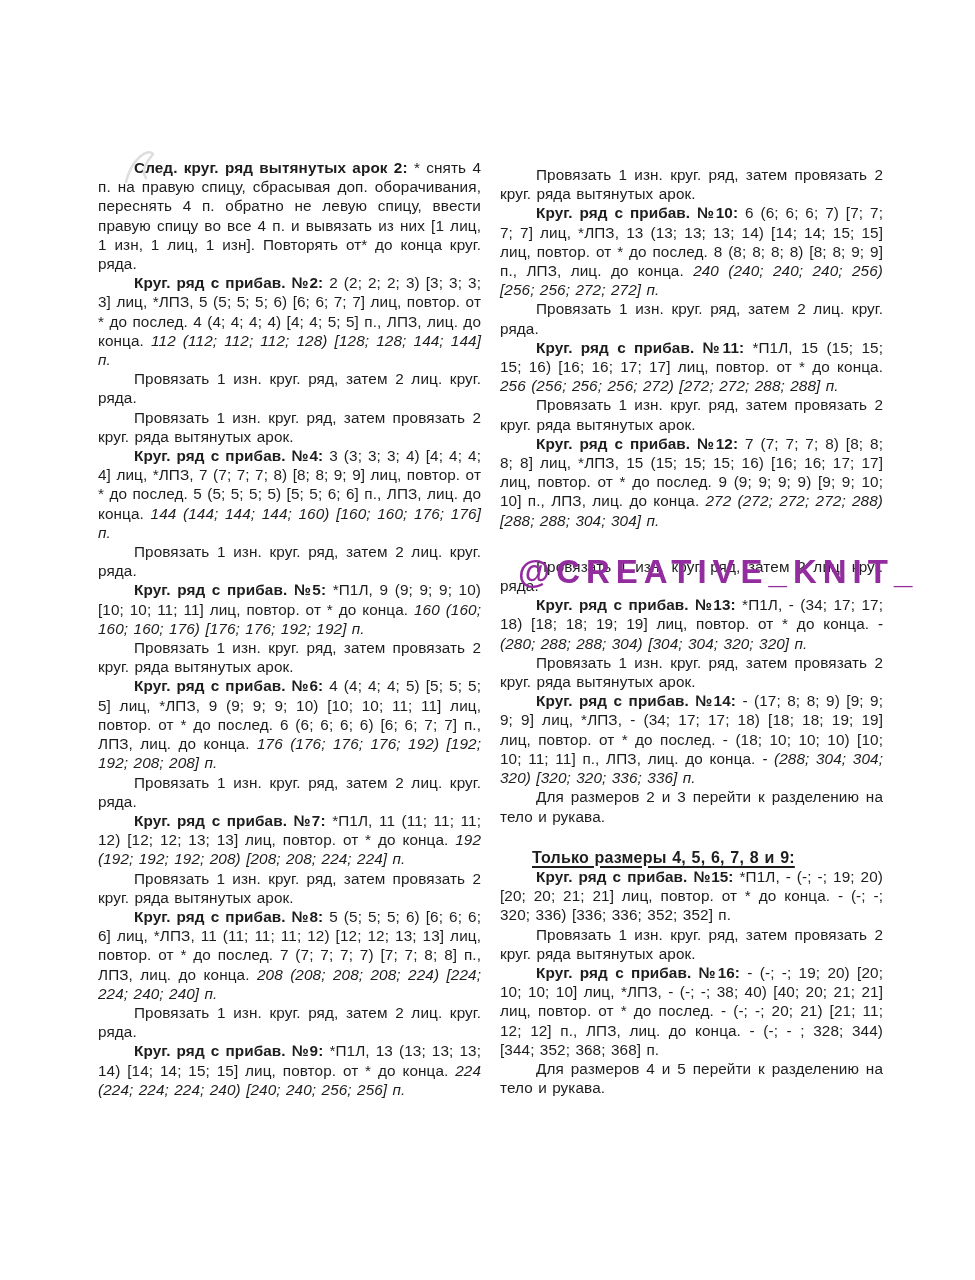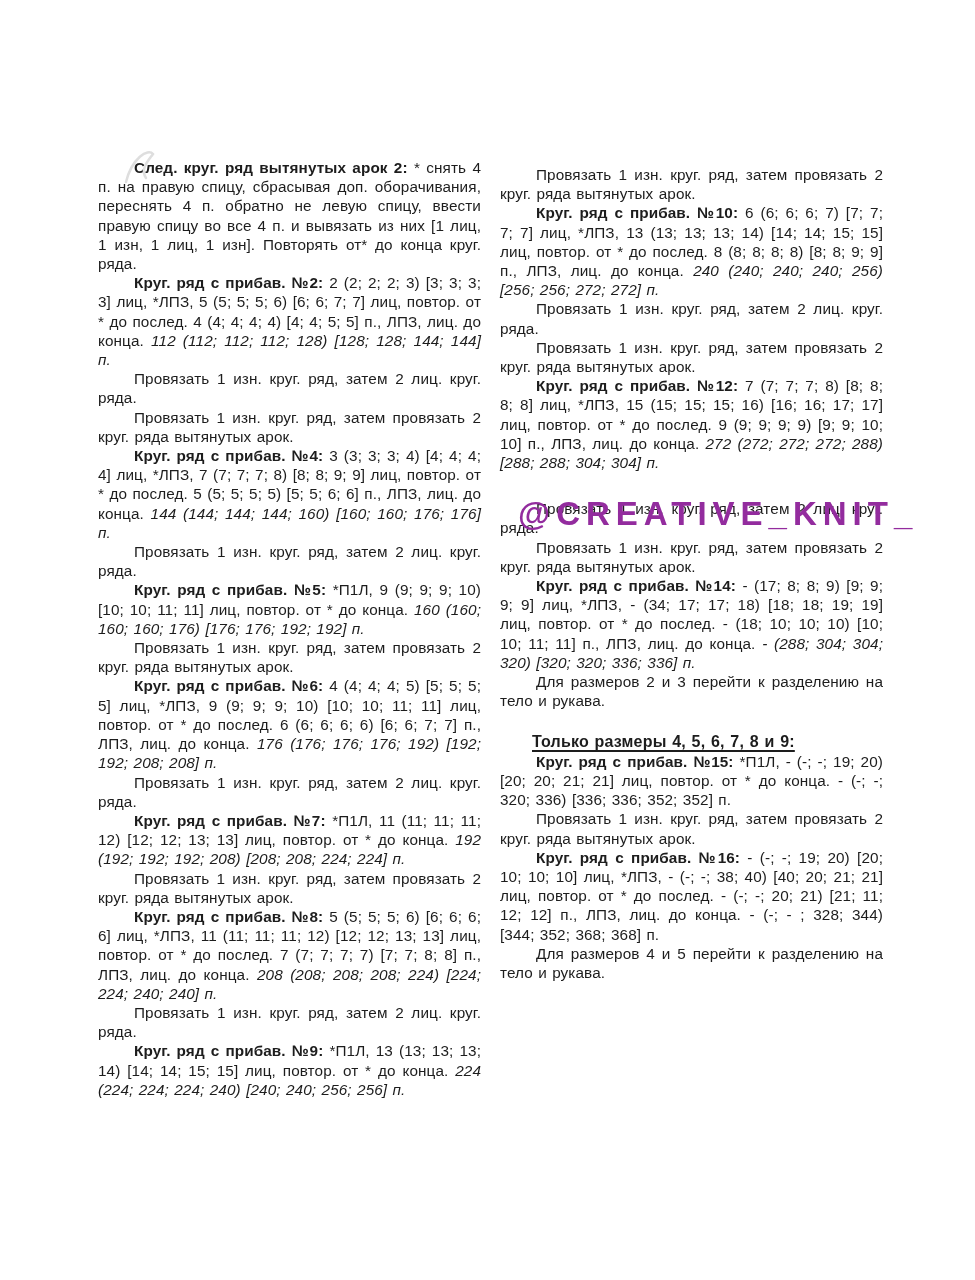--- a/index.html
+++ b/index.html
@@ -61,25 +61,27 @@
       <p class="para"><span class="run-b">Круг. ряд с прибав. №7: </span><span class="run-r">*П1Л, 11 (11; 11; 11; 12) [12; 12; 13; 13] лиц, повтор. от * до конца. </span><span class="run-i">192 (192; 192; 192; 208) [208; 208; 224; 224] п.</span></p>
       <p class="para"><span class="run-r">Провязать 1 изн. круг. ряд, затем провязать 2 круг. ряда вытянутых арок.</span></p>
       <p class="para"><span class="run-b">Круг. ряд с прибав. №8: </span><span class="run-r">5 (5; 5; 5; 6) [6; 6; 6; 6] лиц, *ЛПЗ, 11 (11; 11; 11; 12) [12; 12; 13; 13] лиц, повтор. от * до послед. 7 (7; 7; 7; 7) [7; 7; 8; 8] п., ЛПЗ, лиц. до конца. </span><span class="run-i">208 (208; 208; 208; 224) [224; 224; 240; 240] п.</span></p>
       <p class="para"><span class="run-r">Провязать 1 изн. круг. ряд, затем 2 лиц. круг. ряда.</span></p>
       <p class="para"><span class="run-b">Круг. ряд с прибав. №9: </span><span class="run-r">*П1Л, 13 (13; 13; 13; 14) [14; 14; 15; 15] лиц, повтор. от * до конца. </span><span class="run-i">224 (224; 224; 224; 240) [240; 240; 256; 256] п.</span></p>
     </div>
   <div class="col col-right">
       <p class="para"><span class="run-r">Провязать 1 изн. круг. ряд, затем провязать 2 круг. ряда вытянутых арок.</span></p>
       <p class="para"><span class="run-b">Круг. ряд с прибав. №10: </span><span class="run-r">6 (6; 6; 6; 7) [7; 7; 7; 7] лиц, *ЛПЗ, 13 (13; 13; 13; 14) [14; 14; 15; 15] лиц, повтор. от * до послед. 8 (8; 8; 8; 8) [8; 8; 9; 9] п., ЛПЗ, лиц. до конца. </span><span class="run-i">240 (240; 240; 240; 256) [256; 256; 272; 272] п.</span></p>
       <p class="para"><span class="run-r">Провязать 1 изн. круг. ряд, затем 2 лиц. круг. ряда.</span></p>
+      <p class="para"><span class="run-b">Круг. ряд с прибав. №11: </span><span class="run-r">*П1Л, 15 (15; 15; 15; 16) [16; 16; 17; 17] лиц, повтор. от * до конца. </span><span class="run-i">256 (256; 256; 256; 272) [272; 272; 288; 288] п.</span></p>
       <p class="para"><span class="run-r">Провязать 1 изн. круг. ряд, затем провязать 2 круг. ряда вытянутых арок.</span></p>
       <p class="para"><span class="run-b">Круг. ряд с прибав. №12: </span><span class="run-r">7 (7; 7; 7; 8) [8; 8; 8; 8] лиц, *ЛПЗ, 15 (15; 15; 15; 16) [16; 16; 17; 17] лиц, повтор. от * до послед. 9 (9; 9; 9; 9) [9; 9; 10; 10] п., ЛПЗ, лиц. до конца. </span><span class="run-i">272 (272; 272; 272; 288) [288; 288; 304; 304] п.</span></p>
       <div class="gap" style="height: 27px;"></div>
       <h3 class="heading"><span class="watermark" style="color: rgb(147, 44, 158); margin-top: 36px;">@CREATIVE_KNIT_</span></h3>
       <p class="para"><span class="run-r">Провязать 1 изн. круг. ряд, затем 2 лиц. круг. ряда.</span></p>
+      <p class="para"><span class="run-b">Круг. ряд с прибав. №13: </span><span class="run-r">*П1Л, - (34; 17; 17; 18) [18; 18; 19; 19] лиц, повтор. от * до конца. </span><span class="run-i">- (280; 288; 288; 304) [304; 304; 320; 320] п.</span></p>
       <p class="para"><span class="run-r">Провязать 1 изн. круг. ряд, затем провязать 2 круг. ряда вытянутых арок.</span></p>
       <p class="para"><span class="run-b">Круг. ряд с прибав. №14: </span><span class="run-r">- (17; 8; 8; 9) [9; 9; 9; 9] лиц, *ЛПЗ, - (34; 17; 17; 18) [18; 18; 19; 19] лиц, повтор. от * до послед. - (18; 10; 10; 10) [10; 10; 11; 11] п., ЛПЗ, лиц. до конца. </span><span class="run-i">- (288; 304; 304; 320) [320; 320; 336; 336] п.</span></p>
       <p class="para"><span class="run-r">Для размеров 2 и 3 перейти к разделению на тело и рукава.</span></p>
       <div class="gap" style="height: 22px;"></div>
       <h3 class="heading"><span class="run-r">Только размеры 4, 5, 6, 7, 8 и 9:</span></h3>
       <p class="para"><span class="run-b">Круг. ряд с прибав. №15: </span><span class="run-r">*П1Л, - (-; -; 19; 20) [20; 20; 21; 21] лиц, повтор. от * до конца. - (-; -; 320; 336) [336; 336; 352; 352] п.</span></p>
       <p class="para"><span class="run-r">Провязать 1 изн. круг. ряд, затем провязать 2 круг. ряда вытянутых арок.</span></p>
       <p class="para"><span class="run-b">Круг. ряд с прибав. №16: </span><span class="run-r">- (-; -; 19; 20) [20; 10; 10; 10] лиц, *ЛПЗ, - (-; -; 38; 40) [40; 20; 21; 21] лиц, повтор. от * до послед. - (-; -; 20; 21) [21; 11; 12; 12] п., ЛПЗ, лиц. до конца. - (-; - ; 328; 344) [344; 352; 368; 368] п.</span></p>
       <p class="para"><span class="run-r">Для размеров 4 и 5 перейти к разделению на тело и рукава.</span></p>
     </div>

